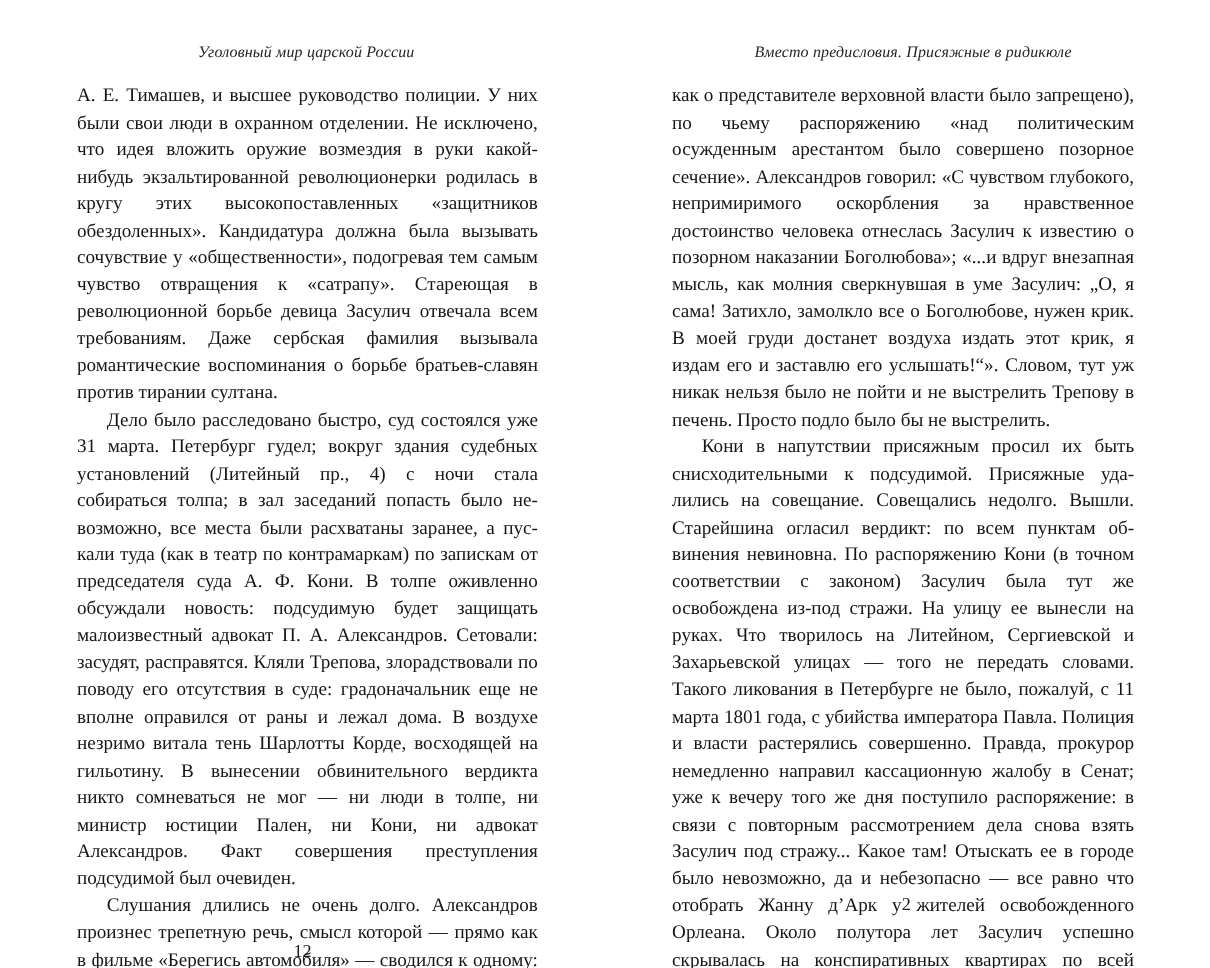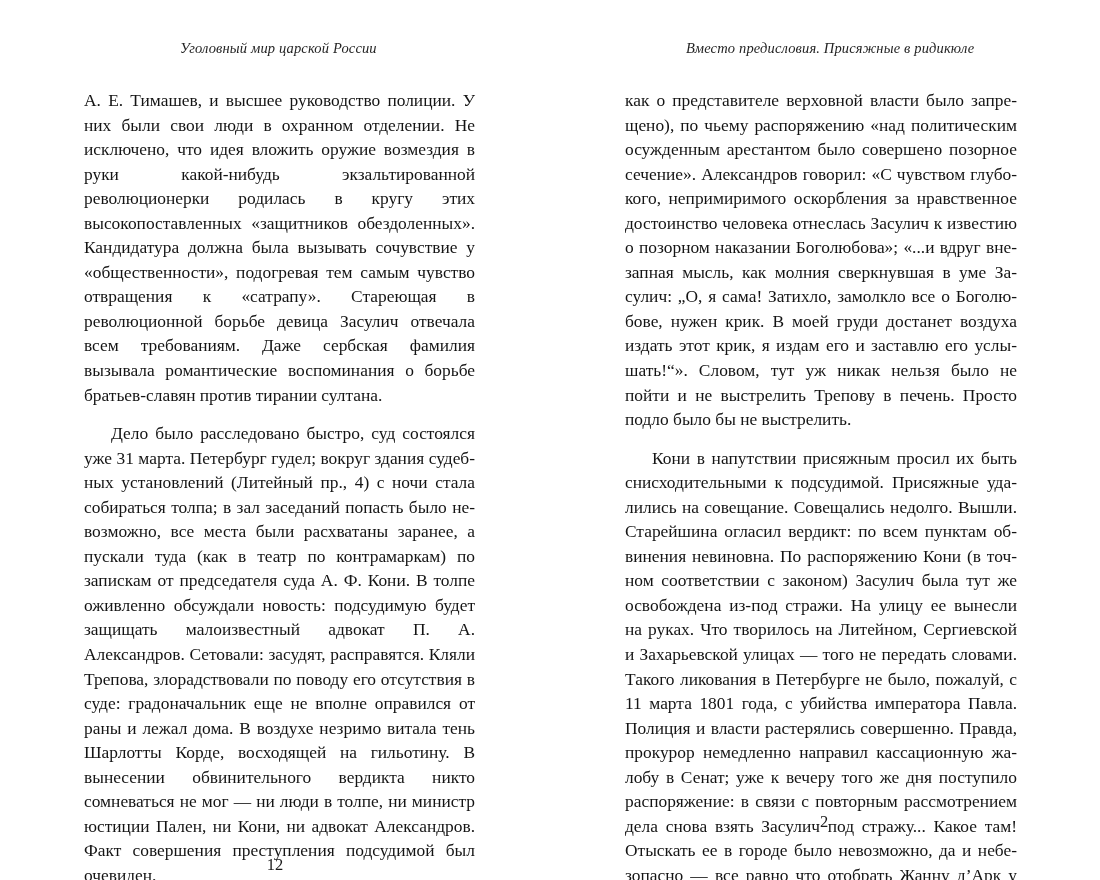--- a/index.html
+++ b/index.html
@@ -49,21 +49,21 @@
     line-height: 24.55px;
     text-align: justify;
     text-justify: inter-word;
     hyphens: manual;
     color: #141414;
   }
   .textblock-left  { left: 70px; }
   .textblock-right { left: 61px; width: 420px; }
 
   .textblock p {
-    margin: 14px;
+    margin: 0;
     text-indent: 0;
   }
   .textblock p.indent {
     text-indent: 1.55em;
   }
   
   .textblock p.full-just {
     text-align-last: justify;
   }
 

